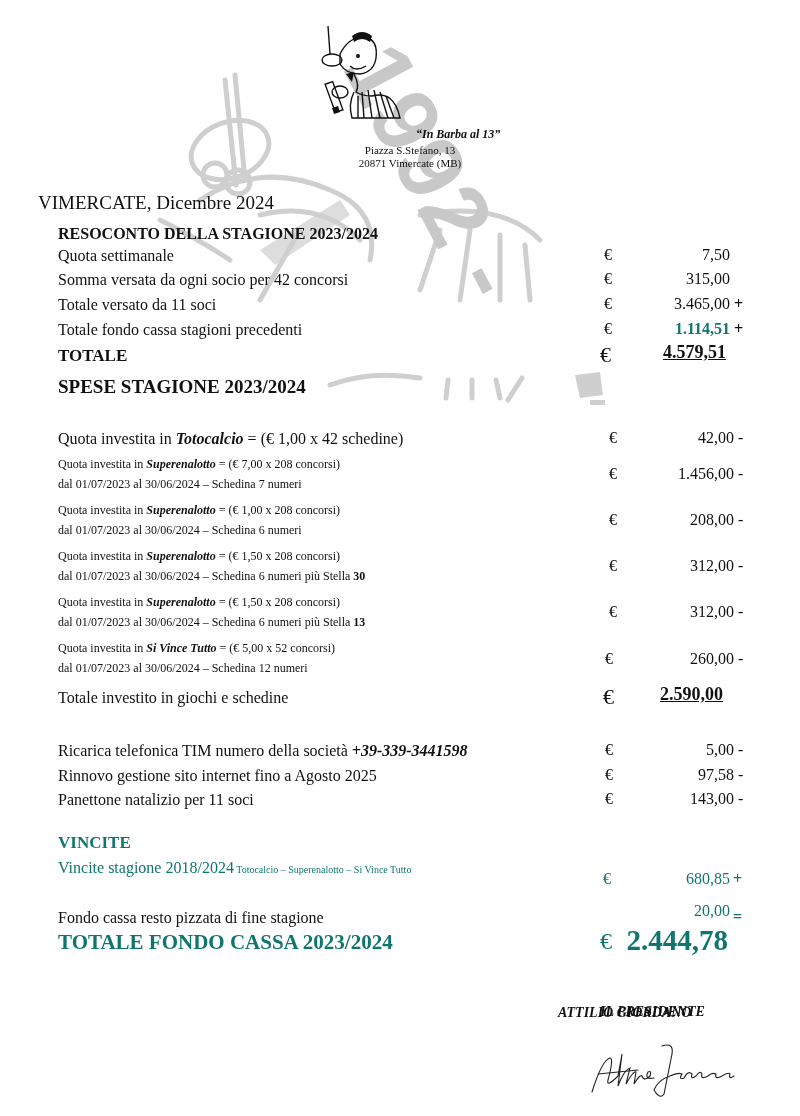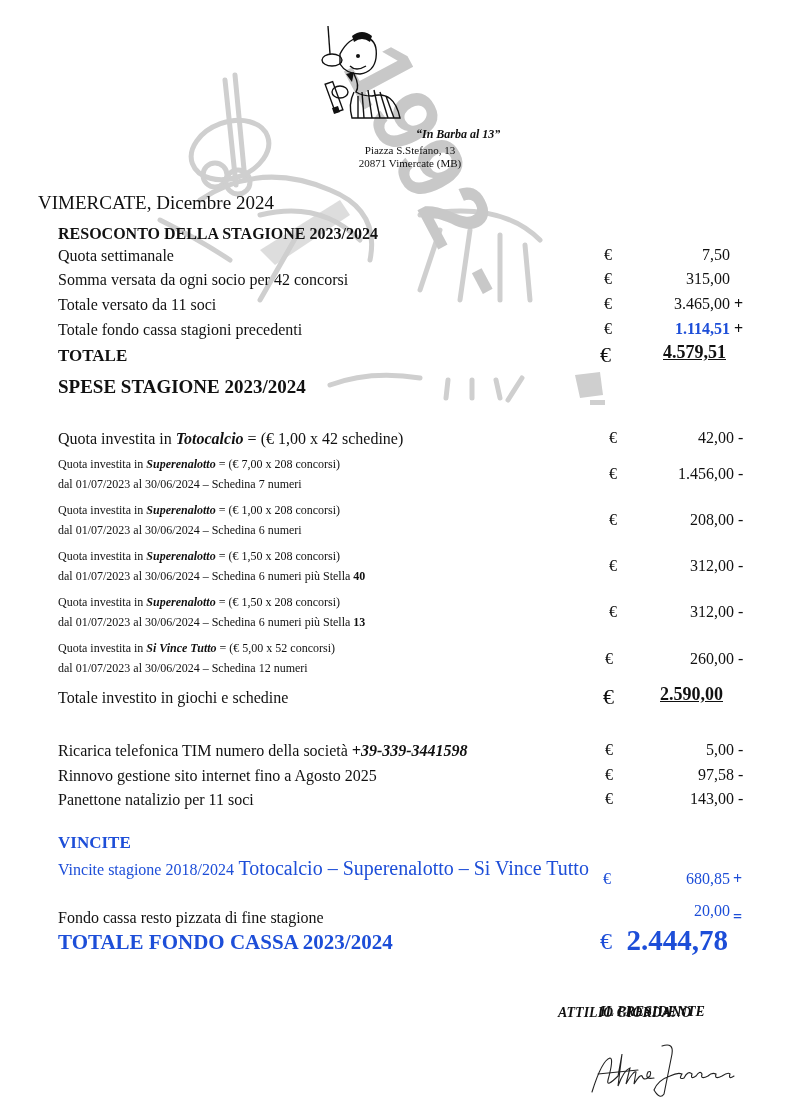--- a/index.html
+++ b/index.html
@@ -22,21 +22,21 @@
   .addr { position: absolute; left: 340px; top: 144px; font-size: 11px; line-height: 13px; text-align: center; width: 140px; }
 
   .date-line { position: absolute; left: 38px; top: 192px; font-size: 19px; }
   .h1 { position: absolute; left: 58px; top: 217px; font-size: 16px; font-weight: bold; margin-top: 8px; }
   .row { position: absolute; left: 58px; font-size: 16px; line-height: 20px; }
   .row2 { position: absolute; left: 58px; font-size: 12px; line-height: 20px; }
   .eur { position: absolute; font-size: 16px; }
   .amt { position: absolute; font-size: 16px; text-align: right; width: 140px; }
   .sign { position: absolute; font-size: 16px; font-weight: bold; }
   .bold { font-weight: bold; }
-  .red { color: #1d4ed8; }
+  .red { color: #0f766e; }
   .big-eur { font-size: 22px; }
   .big-amt { font-size: 18px; font-weight: bold; text-decoration: underline; }
   .h-total { position: absolute; left: 58px; top: 346px; font-size: 17px; font-weight: bold; }
   .h2 { position: absolute; left: 58px; top: 376px; font-size: 19px; font-weight: bold; }
   i { font-style: italic; font-weight: bold; }
   .sig-title { position: absolute; left: 600px; top: 985px; font-size: 14px; font-style: italic; font-weight: bold; margin-top: 19px; }
   .sig-name { position: absolute; left: 558px; top: 1005px; font-size: 14px; font-style: italic; font-weight: bold; }
   .signature { position: absolute; left: 588px; top: 1040px; width: 150px; height: 60px; }
 </style>
 </head>
@@ -153,21 +153,21 @@
 <div>
   <div class="row2" style="top:500px"><span>Quota investita in </span><i>Superenalotto</i><span> = (€ 1,00 x 208 concorsi)</span></div>
   <div class="row2" style="top:520px">dal 01/07/2023 al 30/06/2024 – Schedina 6 numeri</div>
   <span class="eur" style="left:609px;top:511px">€</span>
   <span class="amt" style="left:594px;top:511px">208,00</span>
   <span class="eur" style="left:738px;top:511px">-</span>
 </div>
 
 <div>
   <div class="row2" style="top:546px"><span>Quota investita in </span><i>Superenalotto</i><span> = (€ 1,50 x 208 concorsi)</span></div>
-  <div class="row2" style="top:566px"><span>dal 01/07/2023 al 30/06/2024 – Schedina 6 numeri più Stella </span><b>40</b></div>
+  <div class="row2" style="top:566px"><span>dal 01/07/2023 al 30/06/2024 – Schedina 6 numeri più Stella </span><b>30</b></div>
   <span class="eur" style="left:609px;top:557px">€</span>
   <span class="amt" style="left:594px;top:557px">312,00</span>
   <span class="eur" style="left:738px;top:557px">-</span>
 </div>
 
 <div>
   <div class="row2" style="top:592px"><span>Quota investita in </span><i>Superenalotto</i><span> = (€ 1,50 x 208 concorsi)</span></div>
   <div class="row2" style="top:612px"><span>dal 01/07/2023 al 30/06/2024 – Schedina 6 numeri più Stella </span><b>13</b></div>
   <span class="eur" style="left:609px;top:603px">€</span>
   <span class="amt" style="left:594px;top:603px">312,00</span>
@@ -199,21 +199,21 @@
   <span class="eur" style="left:738px;top:766px">-</span>
 </div>
 <div>
   <div class="row" style="top:790px">Panettone natalizio per 11 soci</div>
   <span class="eur" style="left:605px;top:790px">€</span>
   <span class="amt" style="left:594px;top:790px">143,00</span>
   <span class="eur" style="left:738px;top:790px">-</span>
 </div>
 
 <div class="row red bold" style="top:833px;font-size:17px">VINCITE</div>
-<div class="row red" style="top:858px"><span>Vincite stagione 2018/2024</span><span style="font-size:20px"> Totocalcio – Superenalotto – Si Vince Tutto</span></div>
+<div class="row red" style="top:858px"><span>Vincite stagione 2018/2024</span><span style="font-size:10px"> Totocalcio – Superenalotto – Si Vince Tutto</span></div>
 <span class="eur red" style="left:603px;top:870px">€</span>
 <span class="amt red" style="left:590px;top:870px">680,85</span>
 <span class="sign red" style="left:733px;top:870px">+</span>
 
 <div class="row" style="top:908px">Fondo cassa resto pizzata di fine stagione</div>
 <span class="amt red" style="left:590px;top:902px">20,00</span>
 <span class="sign red" style="left:733px;top:908px">=</span>
 <div class="row red bold" style="top:929px;font-size:21px;line-height:26px">TOTALE FONDO CASSA 2023/2024</div>
 <span class="eur red" style="left:600px;top:928px;font-size:24px">€</span>
 <span class="amt red bold" style="left:588px;top:924px;font-size:29px">2.444,78</span>

